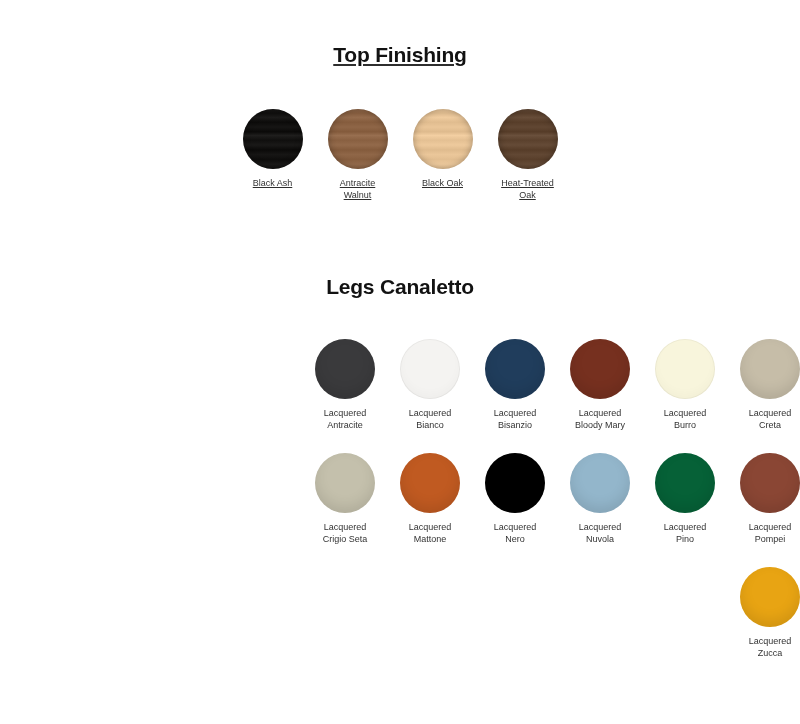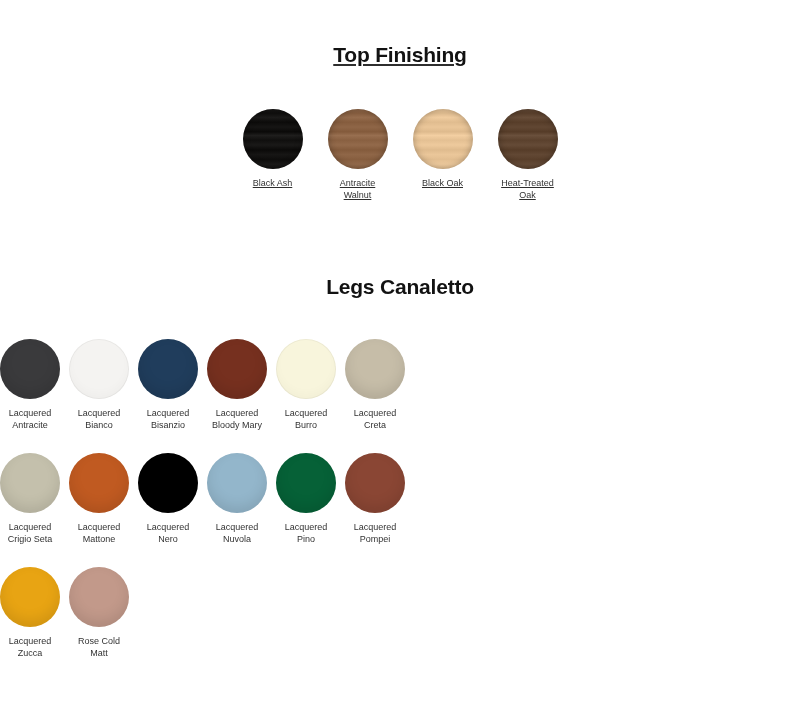--- a/index.html
+++ b/index.html
@@ -47,23 +47,23 @@
 
   
   .legs-section {
     padding-top: 74px;
   }
   .legs-rows {
     margin-top: 40px;
   }
   .legs-row {
     display: flex;
-    justify-content: flex-start;
+    justify-content: flex-end;
     align-items: flex-start;
-    gap: 9px;
+    gap: 25px;
   }
   .legs-row + .legs-row {
     margin-top: 22px;
   }
 
   
   .swatch-cell {
     width: 60px;
     display: flex;
     flex-direction: column;
@@ -189,23 +189,18 @@
 Pompei</div>
         </div>
       </div>
 
       <div class="legs-row">
         <div class="swatch-cell">
           <div class="swatch-disc" style="background: rgb(232, 164, 19); box-shadow: rgba(0, 0, 0, 0.1) 0px -6px 13px inset;"></div>
           <div class="swatch-label">Lacquered
 Zucca</div>
         </div>
-        <div class="swatch-cell">
-          <div class="swatch-disc" style="background: rgb(194, 153, 138); box-shadow: rgba(0, 0, 0, 0.1) 0px -6px 13px inset;"></div>
-          <div class="swatch-label">Rose Cold
-Matt</div>
-        </div>
       </div>
 
     </div>
   </section>
 
 </div>
 
 </body></html>

